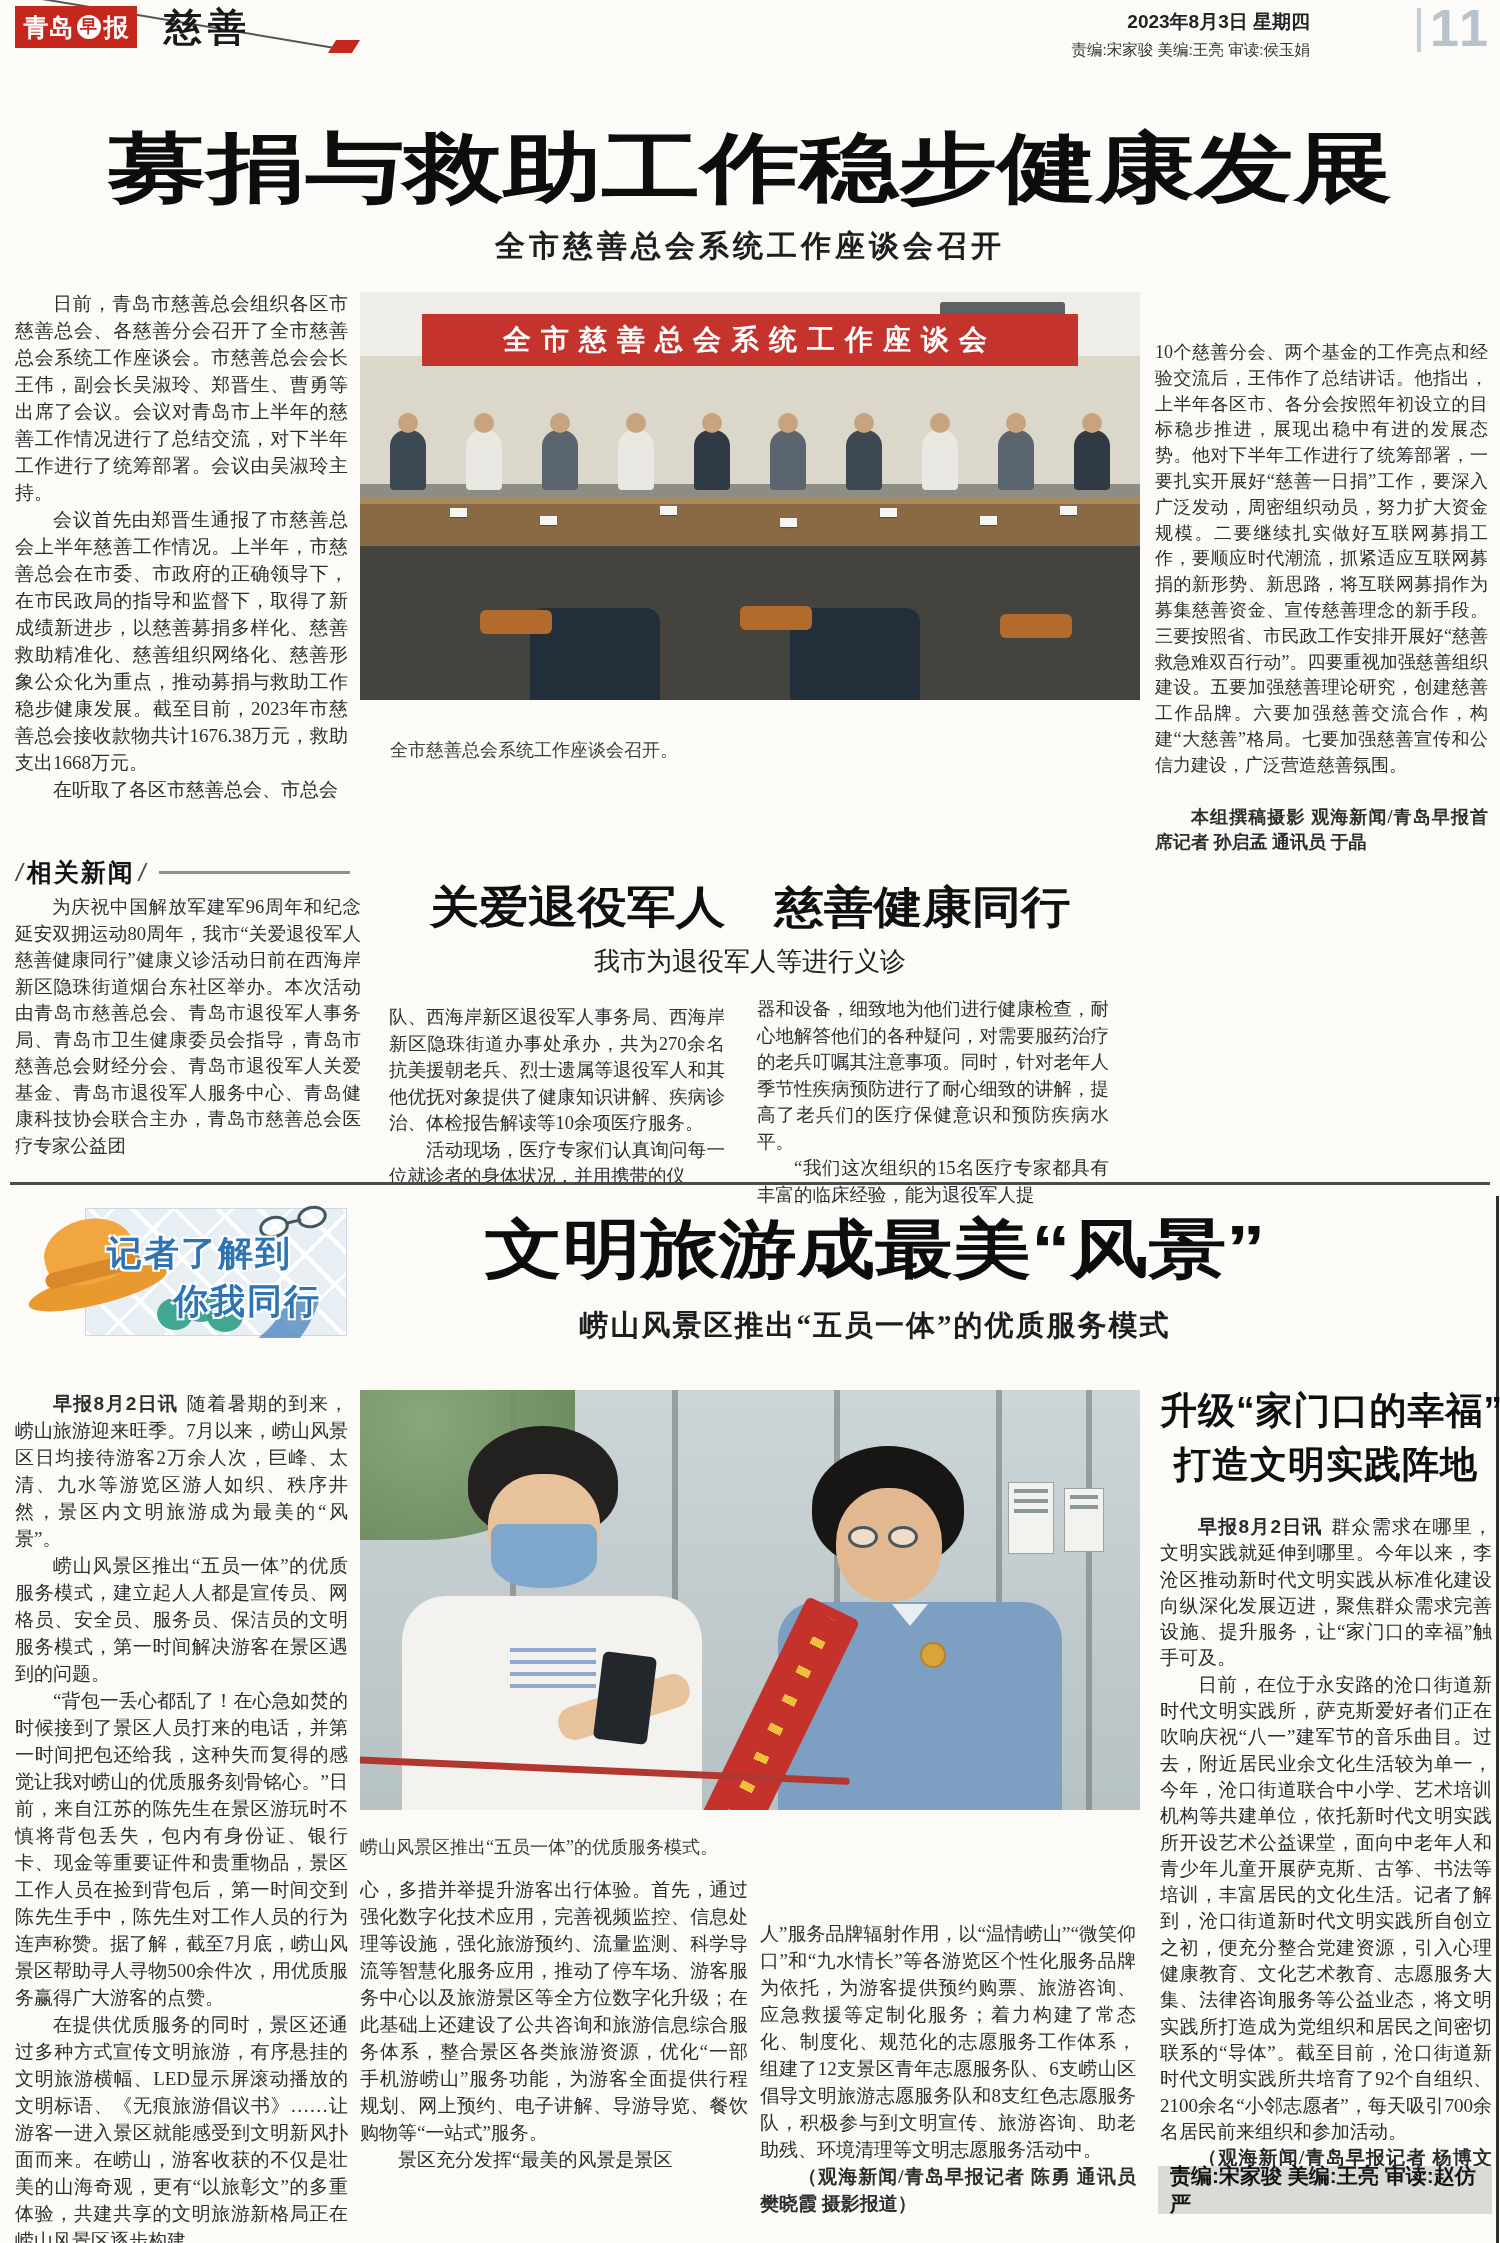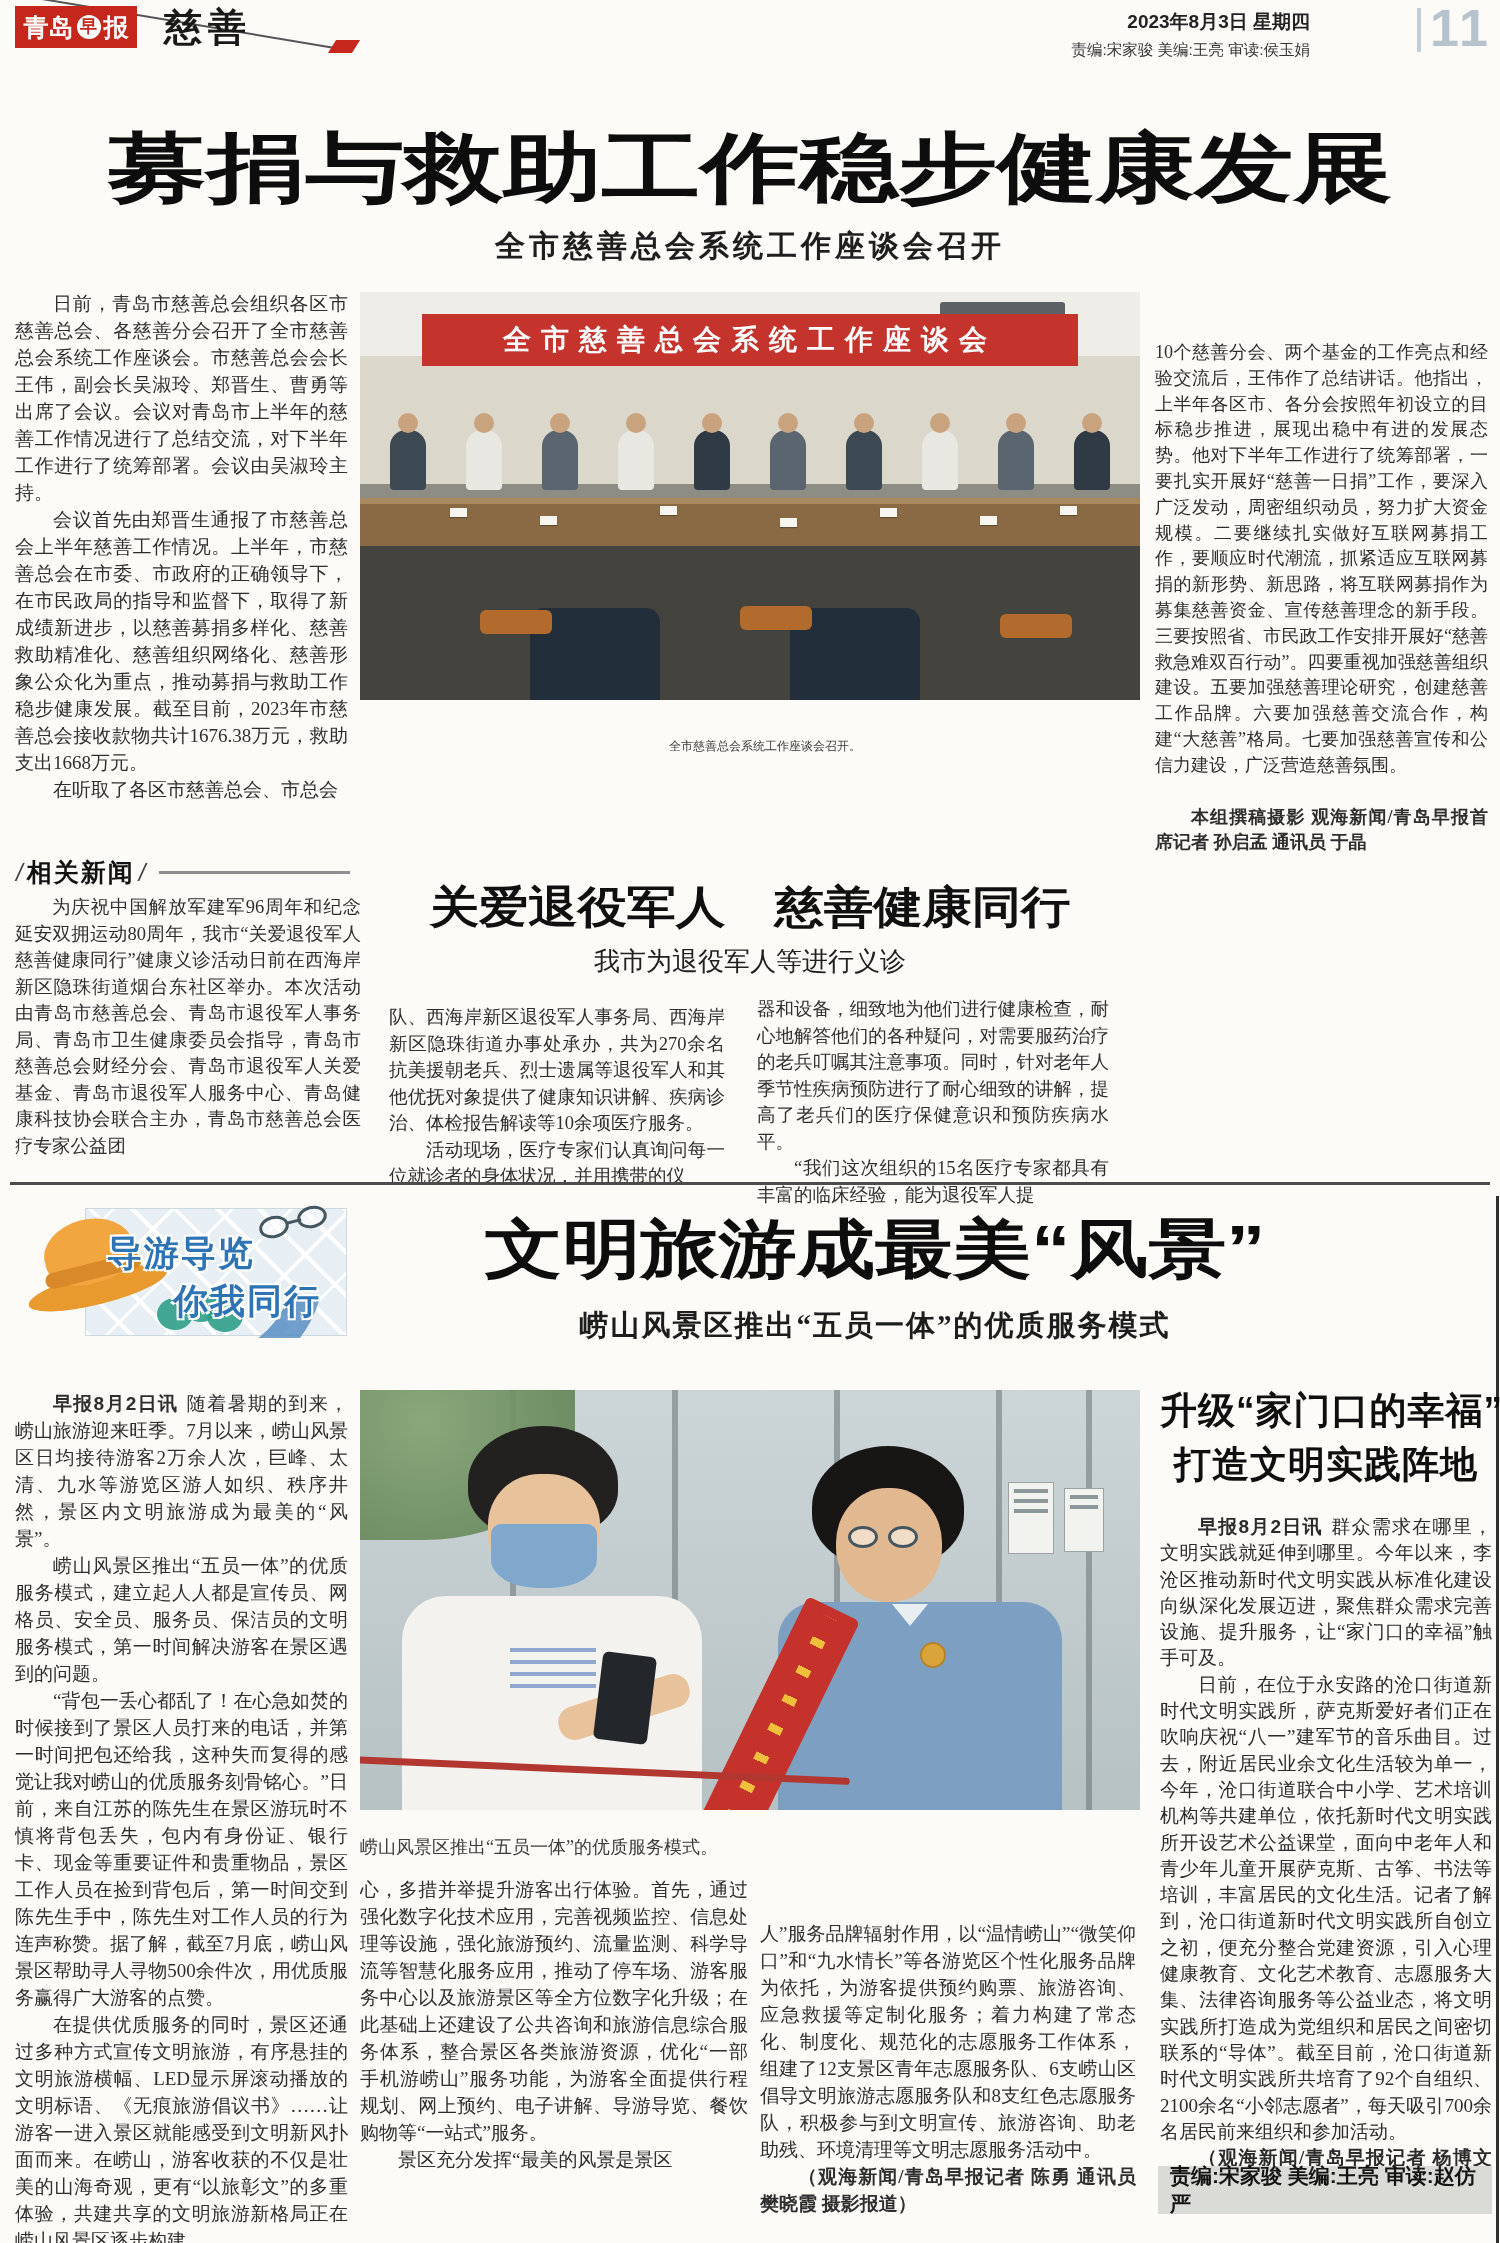--- a/index.html
+++ b/index.html
@@ -58,21 +58,21 @@
   .pfig::before { content:""; position:absolute; top:-17px; left:8px; width:20px; height:20px;
     border-radius:50%; background:#c9a27e; }
   .pfig:nth-child(2n) { background:#e9e7e2; }
   .pfig:nth-child(3n) { background:#5a6570; }
   .pfig:nth-child(5n) { background:#2f3a44; }
   .p1-table { left:0; top:206px; width:780px; height:48px; background:#8a6a45; border-top:6px solid #a98a5f; }
   .paper { position:absolute; width:17px; height:9px; background:#f6f5ef; box-shadow:0 1px 1px rgba(0,0,0,.3); }
   .p1-floor { left:0; top:254px; width:780px; height:154px; background:#45433d; }
   .fchair { position:absolute; bottom:0; width:130px; height:92px; background:#222f3a; border-radius:14px 14px 0 0; }
   .armrest { position:absolute; width:72px; height:24px; background:#b26b2c; border-radius:6px; }
-  .a1-caption { left:390px; top:738px; width:750px; text-align:center; font-size:12px; color:#3b3b3b; }
+  .a1-caption { left:390px; top:738px; width:750px; text-align:left; font-size:18px; color:#3b3b3b; }
 
   
   .rel-label { left:12px; top:856px; width:338px; display:flex; align-items:center; }
   .rel-label .sl { font-size:24px; color:#444; font-style:italic; margin:0 4px; }
   .rel-label .txt { font-size:25px; font-weight:700; color:#111; letter-spacing:2px; }
   .rel-label .rule { flex:1; height:3px; background:#8f8f8f; margin-left:10px; }
   .rel-headline { left:380px; top:878px; width:740px; text-align:center;
     font-size:44px; font-weight:900; color:#101010; transform:scaleX(1.12); transform-origin:center; white-space:nowrap; }
   .rel-subhead { left:380px; top:944px; width:740px; text-align:center; font-size:26px; color:#202020; }
   .rel-col p.para { font-size:18.5px; line-height:26.5px; }
@@ -265,21 +265,21 @@
       <div class="hat-brim"></div>
       <div class="hat-crown"></div>
       <div class="hat-band"></div>
     </div>
     <div class="lens" style="left:244px;top:18px;transform:rotate(-14deg)"></div>
     <div class="lens" style="left:282px;top:8px;transform:rotate(-14deg)"></div>
     <div class="lens-bridge" style="left:271px;top:22px;transform:rotate(-14deg)"></div>
     <div class="tree" style="left:142px;top:100px"></div>
     <div class="tree" style="left:168px;top:92px"></div>
     <div class="tree" style="left:192px;top:102px"></div>
-    <div class="sans badge-t1">导游导览</div>
+    <div class="sans badge-t1">记者了解到</div>
     <div class="sans badge-t2">你我同行</div>
   </div>
 
   <div class="abs sans a3-headline">文明旅游成最美“风景”</div>
   <div class="abs a3-subhead">崂山风景区推出“五员一体”的优质服务模式</div>
 
   <div class="abs col a3-left">
     <p class="para"><b class="lead">早报8月2日讯</b><span>随着暑期的到来，崂山旅游迎来旺季。7月以来，崂山风景区日均接待游客2万余人次，巨峰、太清、九水等游览区游人如织、秩序井然，景区内文明旅游成为最美的“风景”。</span></p>
     <p class="para">崂山风景区推出“五员一体”的优质服务模式，建立起人人都是宣传员、网格员、安全员、服务员、保洁员的文明服务模式，第一时间解决游客在景区遇到的问题。</p>
     <p class="para">“背包一丢心都乱了！在心急如焚的时候接到了景区人员打来的电话，并第一时间把包还给我，这种失而复得的感觉让我对崂山的优质服务刻骨铭心。”日前，来自江苏的陈先生在景区游玩时不慎将背包丢失，包内有身份证、银行卡、现金等重要证件和贵重物品，景区工作人员在捡到背包后，第一时间交到陈先生手中，陈先生对工作人员的行为连声称赞。据了解，截至7月底，崂山风景区帮助寻人寻物500余件次，用优质服务赢得广大游客的点赞。</p>

